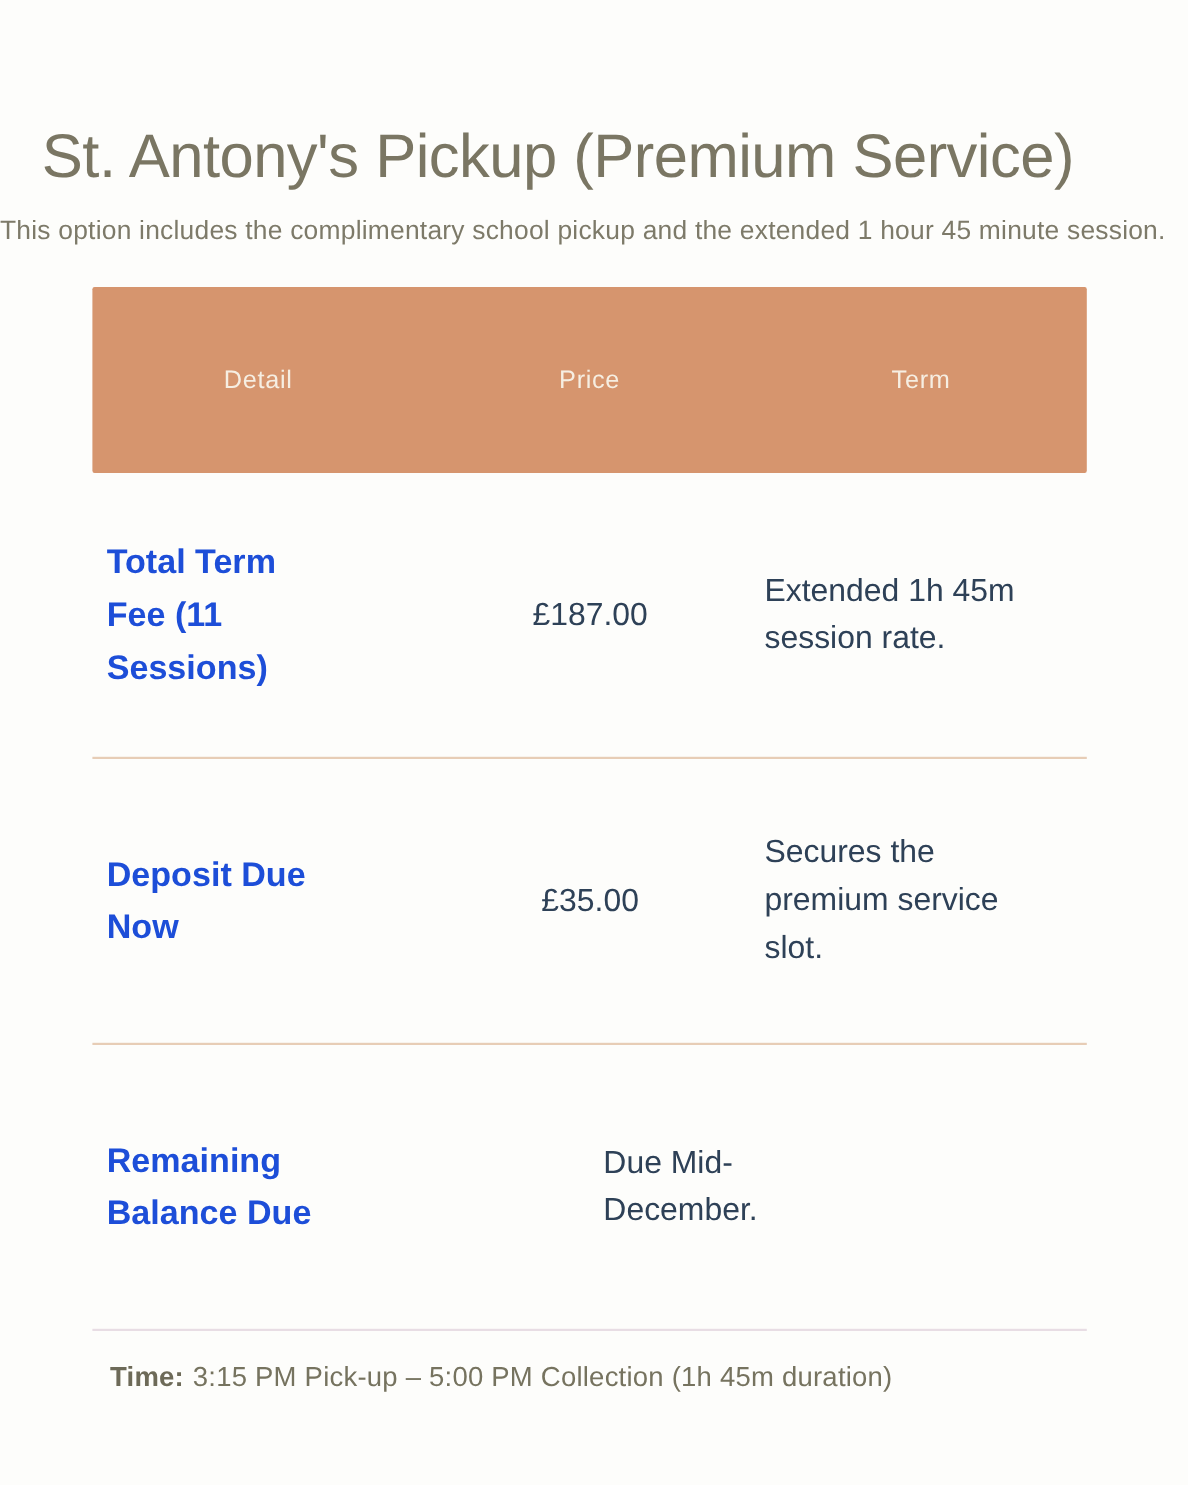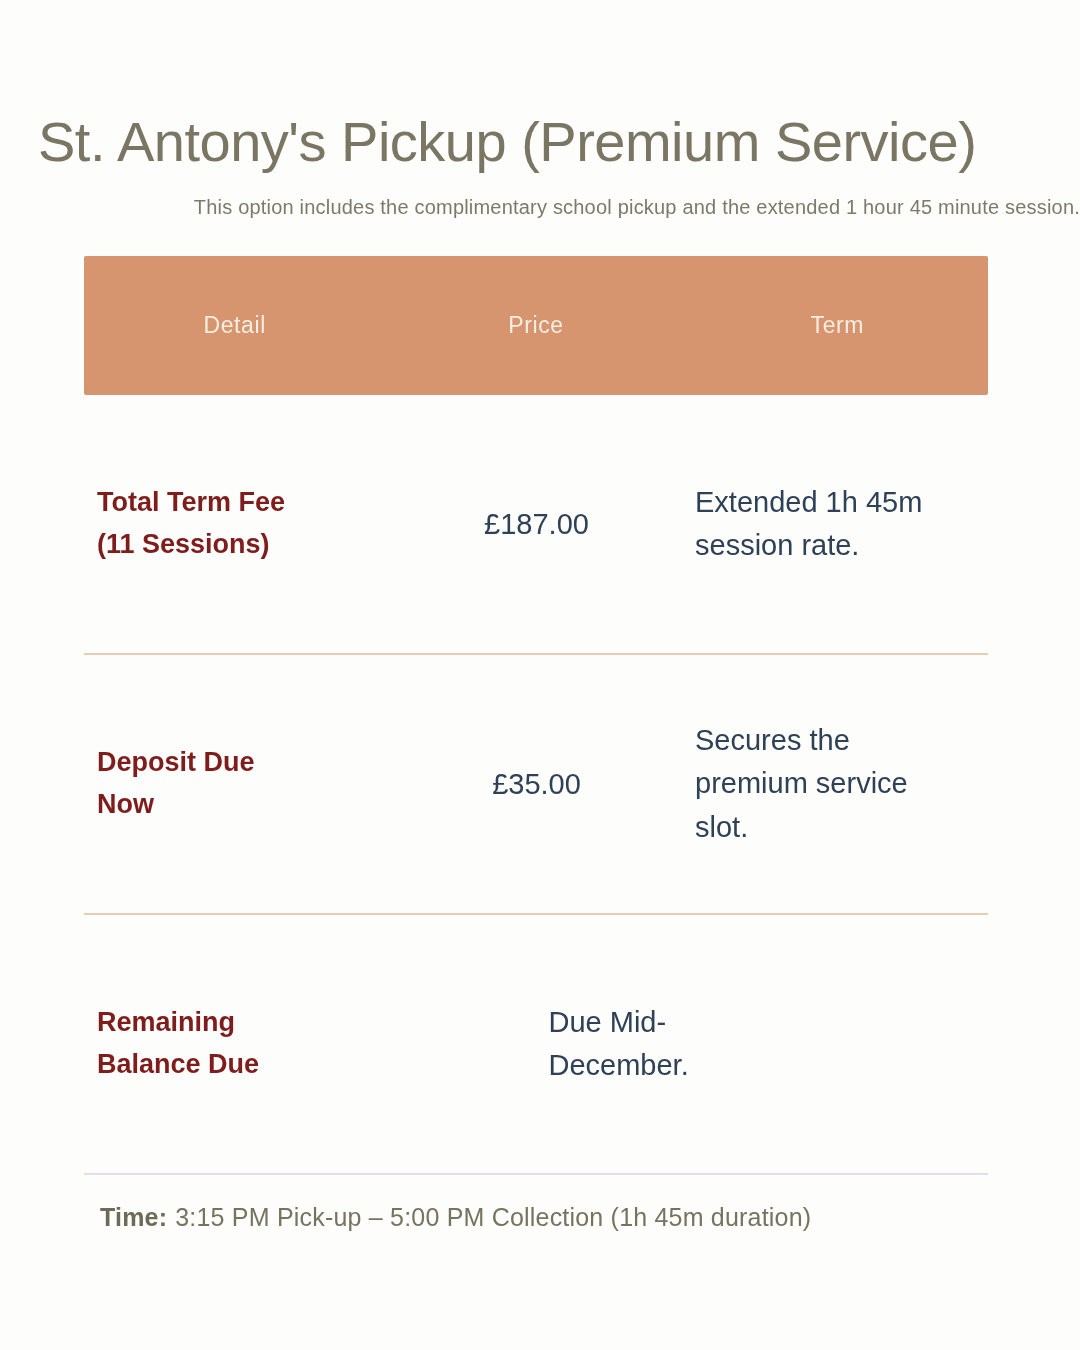--- a/index.html
+++ b/index.html
@@ -19,33 +19,33 @@
     margin: 108px 36px 0 38px;
     font-size: 56px;
     font-weight: 400;
     letter-spacing: -0.5px;
     color: #7a7663;
     line-height: 1.2;
     white-space: nowrap;
   }
   .page-subtitle {
     margin-top: 21px;
-    text-align: right;
-    font-size: 20px;
+    text-align: left;
+    font-size: 24px;
     color: #7d7a69;
     letter-spacing: 0.2px;
   }
   .pricing-table {
     width: 904px;
     margin-left: 84px;
     margin-top: 37px;
   }
   .table-header {
     display: flex;
-    height: 139px;
+    height: 169px;
     background: #d6956e;
     border-radius: 2px;
   }
   .table-header .hcell {
     flex: 1 1 0;
     display: flex;
     align-items: center;
     justify-content: center;
     color: #f6eee2;
     font-size: 23px;
@@ -60,23 +60,23 @@
   }
   .table-row.last {
     border-bottom: 2px solid #e8dde4;
   }
   .cell {
     flex: 1 1 0;
     min-width: 0;
   }
   .cell.detail {
     padding-left: 13px;
-    font-size: 27px;
+    font-size: 31px;
     font-weight: bold;
-    color: #7f1d1d;
+    color: #1d4ed8;
     line-height: 1.55;
   }
   .cell.detail .wrapbox { max-width: 215px; }
   .cell.price {
     text-align: center;
     font-size: 29px;
     color: #2e4157;
   }
   .cell.notes {
     padding-left: 12px;

